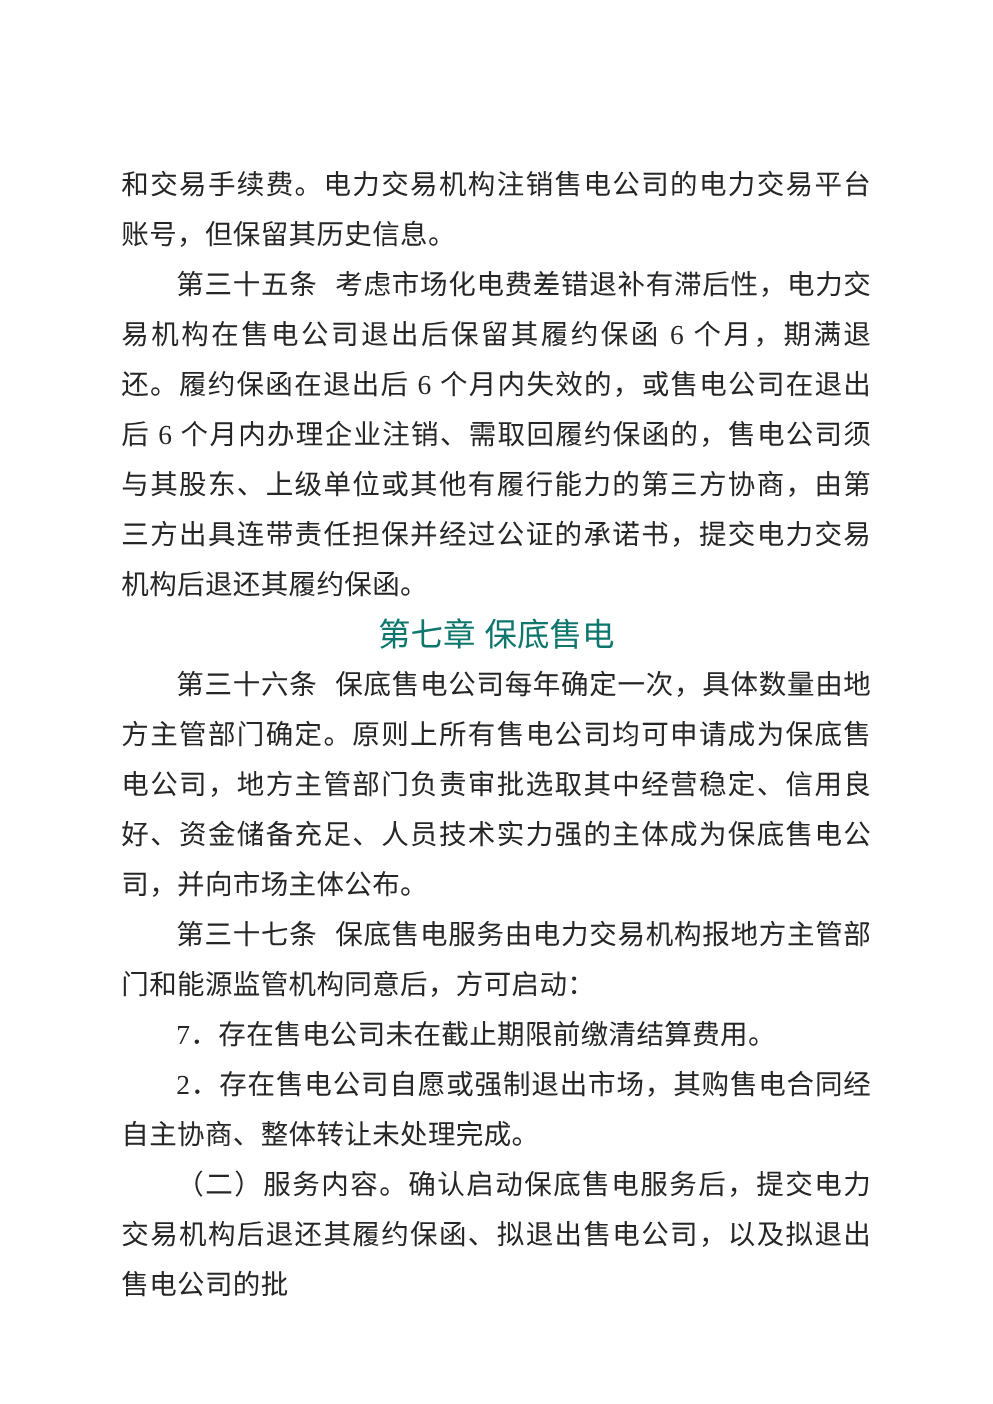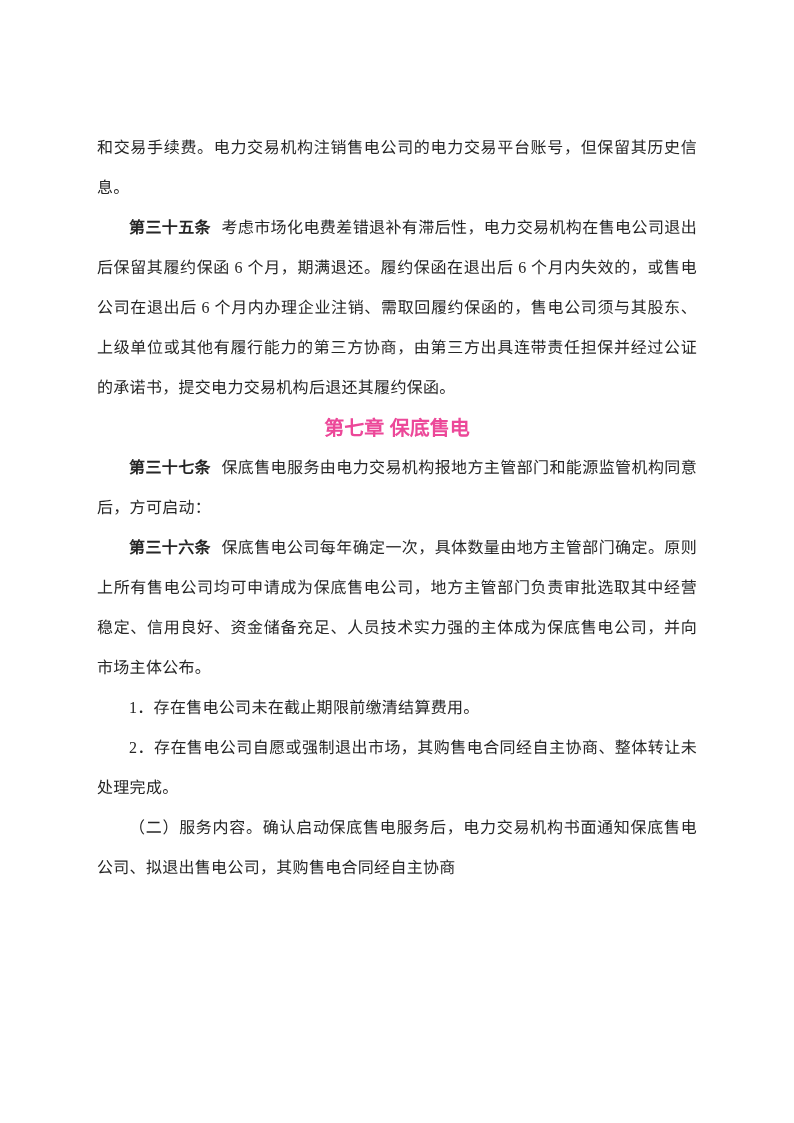--- a/index.html
+++ b/index.html
@@ -17,60 +17,60 @@
     color: #262626;
   }
   .content {
     position: absolute;
     left: 97px;
     top: 128px;
     width: 600px;
   }
   .content p {
     margin: 0;
-    font-size: 16px;
+    font-size: 22px;
     line-height: 40px;
     text-align: justify;
     letter-spacing: 0.3px;
   }
   .indent {
     text-indent: 2em;
   }
   .article-label {
-    font-weight: 700;
+    font-weight: 400;
     margin-right: 0.65em;
   }
   .chapter {
     margin: 0;
-    font-size: 20px;
+    font-size: 26px;
     line-height: 40px;
-    font-weight: bold;
+    font-weight: normal;
     text-align: center;
     font-family: "Liberation Sans", "DejaVu Sans", sans-serif;
-    color: #ec4899;
+    color: #0f766e;
   }
 </style>
 </head>
 <body>
 
 <div class="page">
   <div class="content">
 
     <p>和交易手续费。电力交易机构注销售电公司的电力交易平台账号，但保留其历史信息。</p>
 
     <p class="indent"><span class="article-label">第三十五条</span><span>考虑市场化电费差错退补有滞后性，电力交易机构在售电公司退出后保留其履约保函 6 个月，期满退还。履约保函在退出后 6 个月内失效的，或售电公司在退出后 6 个月内办理企业注销、需取回履约保函的，售电公司须与其股东、上级单位或其他有履行能力的第三方协商，由第三方出具连带责任担保并经过公证的承诺书，提交电力交易机构后退还其履约保函。</span></p>
 
     <h2 class="chapter">第七章 保底售电</h2>
 
+    <p class="indent"><span class="article-label">第三十六条</span><span>保底售电公司每年确定一次，具体数量由地方主管部门确定。原则上所有售电公司均可申请成为保底售电公司，地方主管部门负责审批选取其中经营稳定、信用良好、资金储备充足、人员技术实力强的主体成为保底售电公司，并向市场主体公布。</span></p>
+
     <p class="indent"><span class="article-label">第三十七条</span><span>保底售电服务由电力交易机构报地方主管部门和能源监管机构同意后，方可启动：</span></p>
 
-    <p class="indent"><span class="article-label">第三十六条</span><span>保底售电公司每年确定一次，具体数量由地方主管部门确定。原则上所有售电公司均可申请成为保底售电公司，地方主管部门负责审批选取其中经营稳定、信用良好、资金储备充足、人员技术实力强的主体成为保底售电公司，并向市场主体公布。</span></p>
 
-
-    <p class="indent">1．存在售电公司未在截止期限前缴清结算费用。</p>
+    <p class="indent">7．存在售电公司未在截止期限前缴清结算费用。</p>
 
 
     <p class="indent">2．存在售电公司自愿或强制退出市场，其购售电合同经自主协商、整体转让未处理完成。</p>
 
-    <p class="indent">（二）服务内容。确认启动保底售电服务后，电力交易机构书面通知保底售电公司、拟退出售电公司，其购售电合同经自主协商</p>
+    <p class="indent">（二）服务内容。确认启动保底售电服务后，提交电力交易机构后退还其履约保函、拟退出售电公司，以及拟退出售电公司的批</p>
 
   </div>
 </div>
 
 </body></html>

